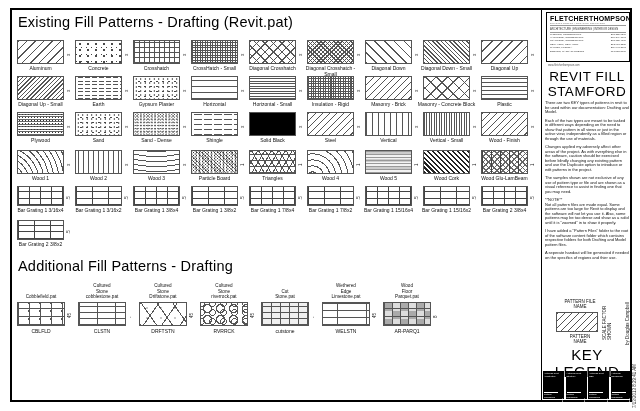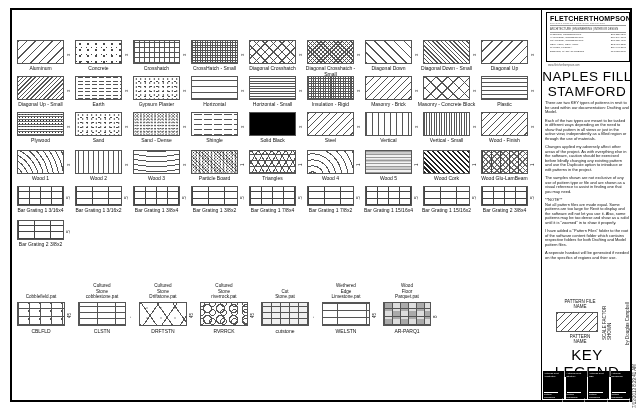--- a/index.html
+++ b/index.html
@@ -76,20 +76,21 @@
   .badge .b-side{position:absolute;right:.5px;bottom:1px;font-size:2.4px;transform:rotate(-90deg);transform-origin:right bottom;white-space:nowrap;}
   .badge .b-bot{position:absolute;left:1px;bottom:1px;font-size:2px;line-height:2.3px;width:14px;border-top:.5px solid #fff;padding-top:.5px;}
 </style>
 </head>
 <body>
 
 <div id="page">
   <div id="frame"></div>
   <div id="divider"></div>
 
+  <div class="h1" style="left:18px;top:14px;">Existing Fill Patterns - Drafting (Revit.pat)</div>
   <div id="existing-grid">
       <div class="sw p-alum" style="left: 17px; top: 40px; width: 47px; height: 24px;"></div>
       <div class="plabel" style="left: 11.5px; top: 66px; width: 58px;">Aluminum</div>
       <div class="scalemark" style="left: 66px; top: 56px;">x</div>
       <div class="sw p-dots" style="left: 75px; top: 40px; width: 47px; height: 24px;"></div>
       <div class="plabel" style="left: 69.5px; top: 66px; width: 58px;">Concrete</div>
       <div class="scalemark" style="left: 124px; top: 56px;">x</div>
       <div class="sw p-grid" style="left: 133px; top: 40px; width: 47px; height: 24px;"></div>
       <div class="plabel" style="left: 127.5px; top: 66px; width: 58px;">Crosshatch</div>
       <div class="scalemark" style="left: 182px; top: 56px;">x</div>
@@ -217,20 +218,21 @@
       <div class="plabel" style="left: 417.5px; top: 208px; width: 58px;">Bar Grating 1 15/16x2</div>
       <div class="scalemark" style="left: 472px; top: 200px;">.5</div>
       <div class="sw p-grate-a" style="left: 481px; top: 186px; width: 47px; height: 20px;"></div>
       <div class="plabel" style="left: 475.5px; top: 208px; width: 58px;">Bar Grating 2 3/8x4</div>
       <div class="scalemark" style="left: 530px; top: 200px;">.5</div>
       <div class="sw p-grate-b" style="left: 17px; top: 220px; width: 47px; height: 20px;"></div>
       <div class="plabel" style="left: 11.5px; top: 242px; width: 58px;">Bar Grating 2 3/8x2</div>
       <div class="scalemark" style="left: 66px; top: 234px;">.5</div>
     </div>
 
+  <div class="h1" style="left:18px;top:258px;">Additional Fill Patterns - Drafting</div>
   <div id="additional-grid">
       <div class="filelabel" style="left: 11px; top: 269px; width: 60px; height: 30px;">Cobblefield.pat</div>
       <div class="sw p-cblfld" style="left: 17px; top: 302px; width: 48px; height: 24px;"></div>
       <div class="plabel" style="left: 11px; top: 329px; width: 60px;">CBLFLD</div>
       <div class="scalemark" style="left: 67px; top: 318px;">45</div>
       <div class="filelabel" style="left: 72px; top: 269px; width: 60px; height: 30px;">Cultured
 Stone
 cobblestone.pat</div>
       <div class="sw p-clstn" style="left: 78px; top: 302px; width: 48px; height: 24px;"></div>
       <div class="plabel" style="left: 72px; top: 329px; width: 60px;">CLSTN</div>
@@ -293,21 +295,21 @@
         </div>
         <div class="loc-row">
           <span>BOSTON, MASSACHUSETTS</span>
           <span>617 523 8000</span>
         </div>
       </div>
   </div>
   <div id="logo-footnote">www.fletcherthompson.com</div>
 
   <div id="revit-title">
-    <div>NAPLES FILL</div>
+    <div>REVIT FILL</div>
     <div>STAMFORD</div>
   </div>
 
   <div id="paras">
       <div class="para">There are two KEY types of patterns in revit to be used within our documentation: Drafting and Model.</div>
       <div class="para">Each of the two types are meant to be tasked in different ways depending on the need to show that pattern in all views or just in the active view, independently as a filled region or through the use of materials.</div>
       <div class="para">Changes applied my adversely affect other areas of the project. As with everything else in the software, caution should be exercised before blindly changing any existing pattern and use the Duplicate option to introduce or edit patterns in the project.</div>
       <div class="para">The samples shown are not exclusive of any use of pattern type or file and are shown as a visual reference to assist in finding one that you may need.</div>
       <div class="para">**NOTE**
 Not all pattern files are made equal.  Some patterns are too large for Revit to display and the software will not let you use it.  Also, some patterns may be too dense and show as a solid until it is "zoomed" in to show it properly.</div>

